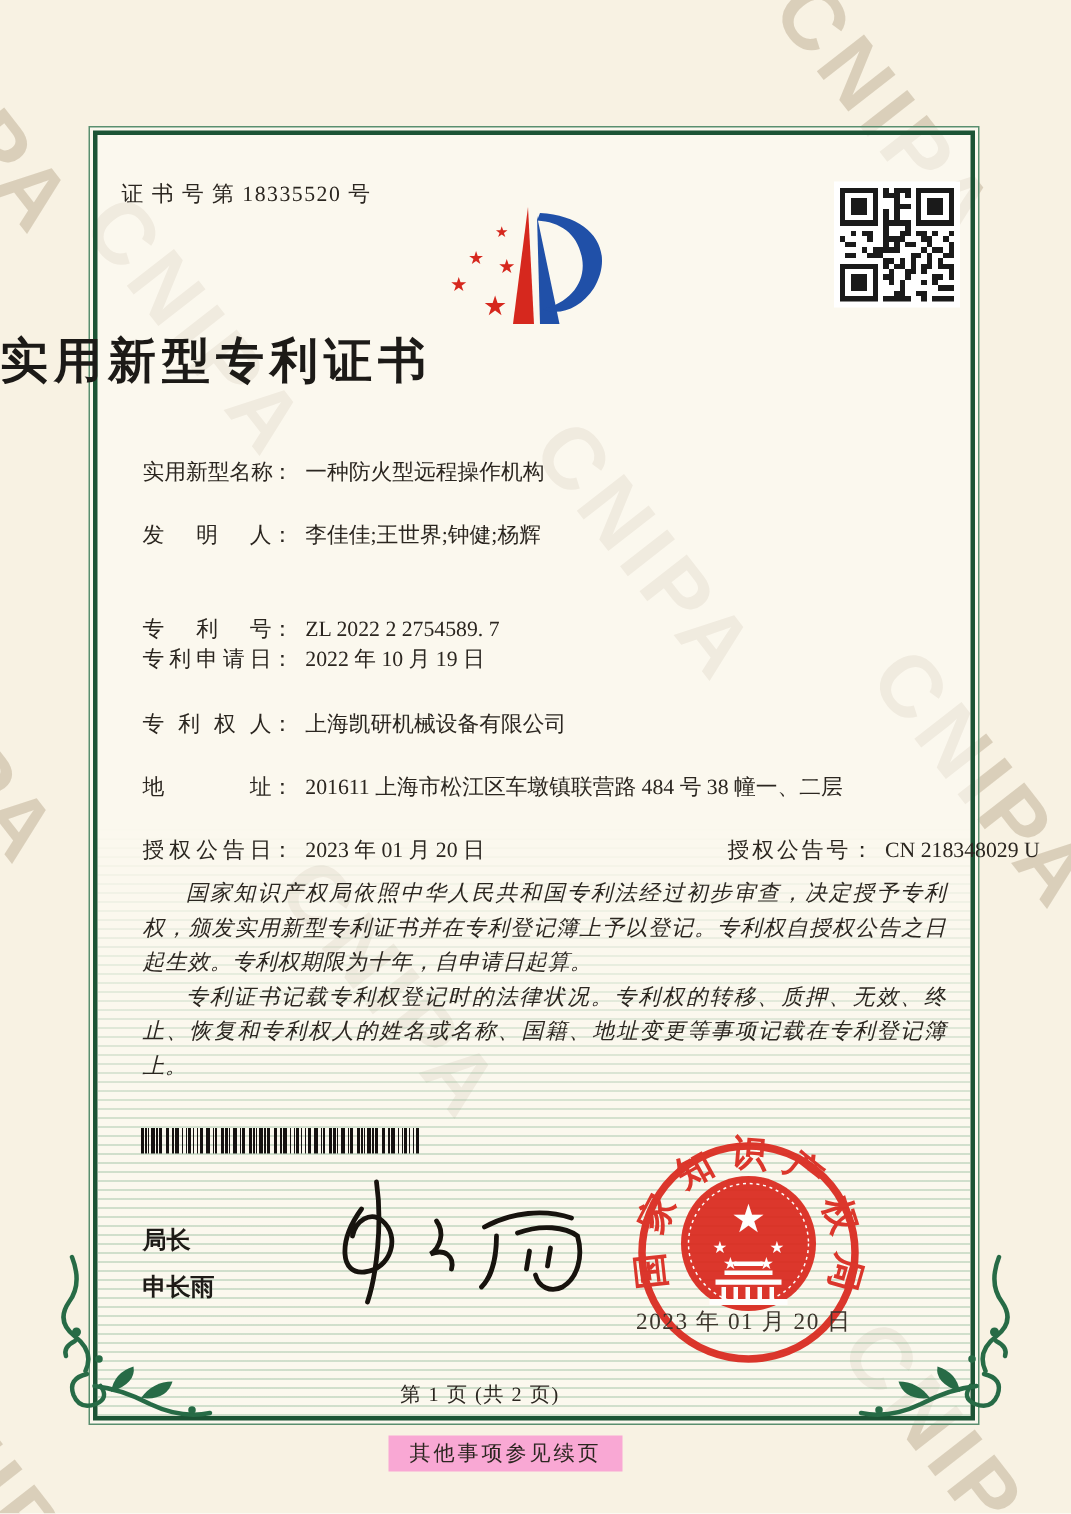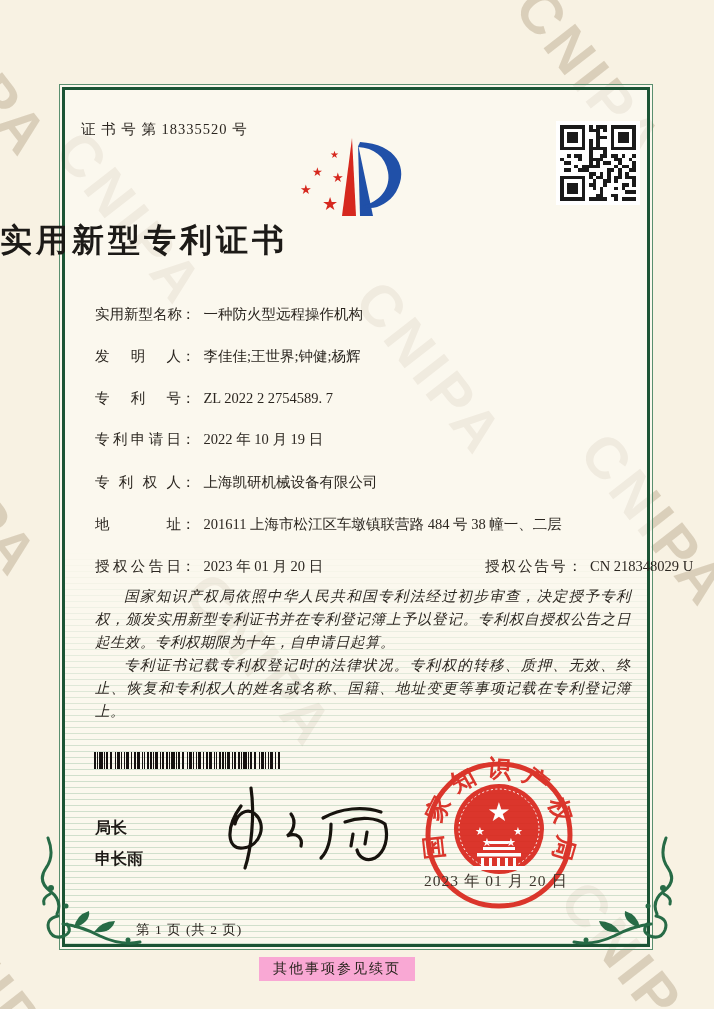--- a/index.html
+++ b/index.html
@@ -46,21 +46,21 @@
 
   .director{position:absolute;left:95px;top:812px;font-family:"Liberation Sans","DejaVu Sans",sans-serif;
             font-weight:600;font-size:16px;line-height:31px;color:#1e1b17;}
 
   .signature{position:absolute;left:205px;top:776px;width:200px;height:102px;}
 
   .seal{position:absolute;left:399px;top:735px;width:200px;height:200px;}
   .seal-date{position:absolute;left:424px;top:871px;font-size:15.5px;letter-spacing:1px;
              color:#3c352c;z-index:4;white-space:nowrap;}
 
-  .page-num{position:absolute;left:136px;top:921px;width:400px;text-align:left;font-size:13.5px;letter-spacing:1px;}
+  .page-num{position:absolute;left:120px;top:921px;width:400px;text-align:center;font-size:13.5px;letter-spacing:1px;}
 
   .continuation{position:absolute;left:337px;top:957px;transform:translateX(-50%);
                 background:#f9a8d4;padding:3px 14px;font-size:14px;letter-spacing:2px;z-index:3;}
 
   .ornament{position:absolute;z-index:4;}
 </style>
 </head>
 <body>
 
 <div class="page">
@@ -263,21 +263,21 @@
     </div>
 
     <div class="title">实用新型专利证书</div>
 
     <div class="row" style="top:305px">
       <span class="flabel">实用新型名称</span><span>：</span><span class="fvalue">一种防火型远程操作机构</span>
     </div>
     <div class="row" style="top:347px">
       <span class="flabel">发明人</span><span>：</span><span class="fvalue">李佳佳;王世界;钟健;杨辉</span>
     </div>
-    <div class="row" style="top:389px">
+    <div class="row" style="top:410px">
       <span class="flabel">专利号</span><span>：</span><span class="fvalue">ZL 2022 2 2754589. 7</span>
     </div>
     <div class="row" style="top:430px">
       <span class="flabel">专利申请日</span><span>：</span><span class="fvalue">2022 年 10 月 19 日</span>
     </div>
     <div class="row" style="top:473px">
       <span class="flabel">专利权人</span><span>：</span><span class="fvalue">上海凯研机械设备有限公司</span>
     </div>
     <div class="row" style="top:515px">
       <span class="flabel">地址</span><span>：</span><span class="fvalue">201611 上海市松江区车墩镇联营路 484 号 38 幢一、二层</span>

